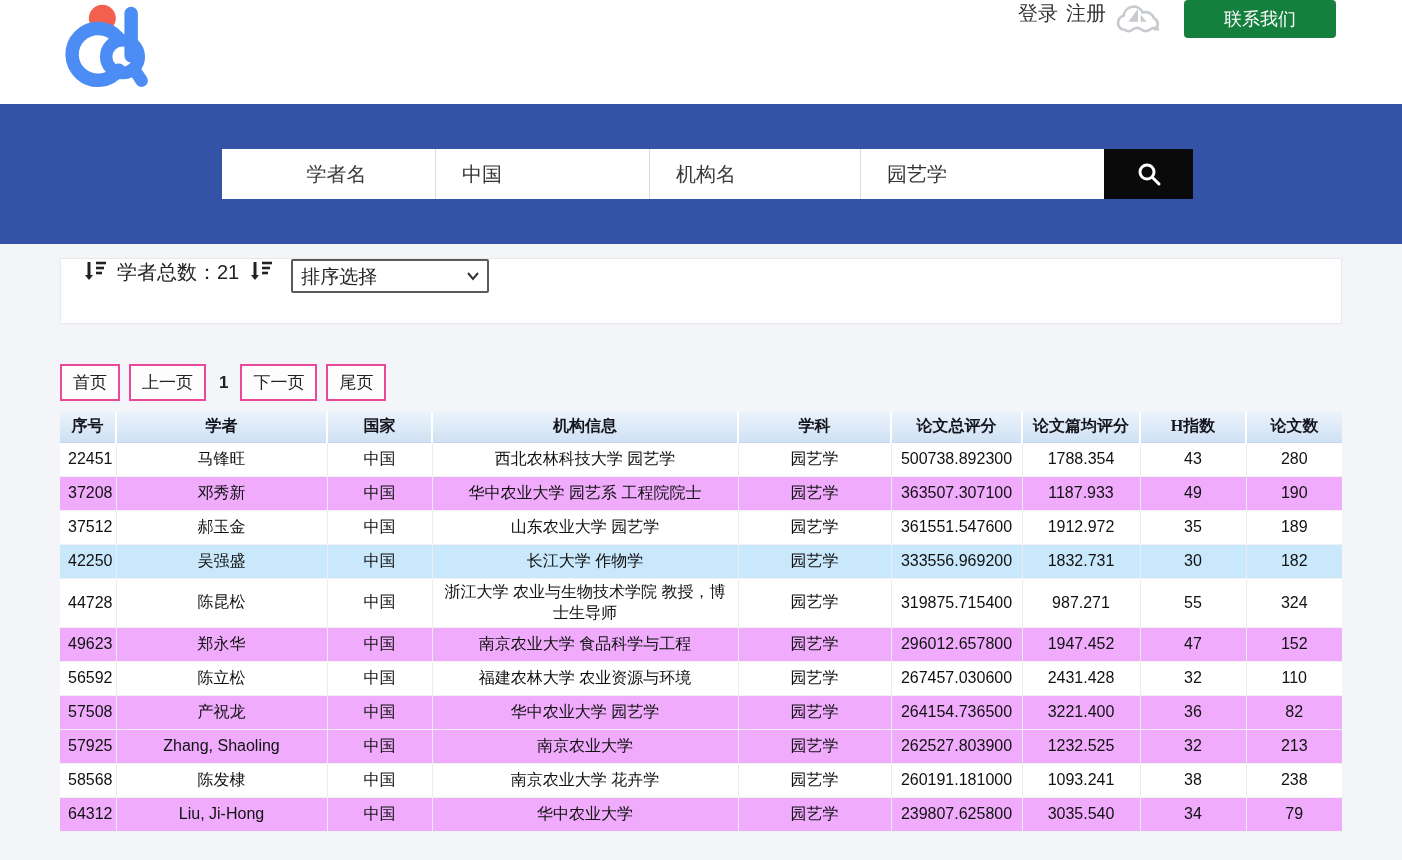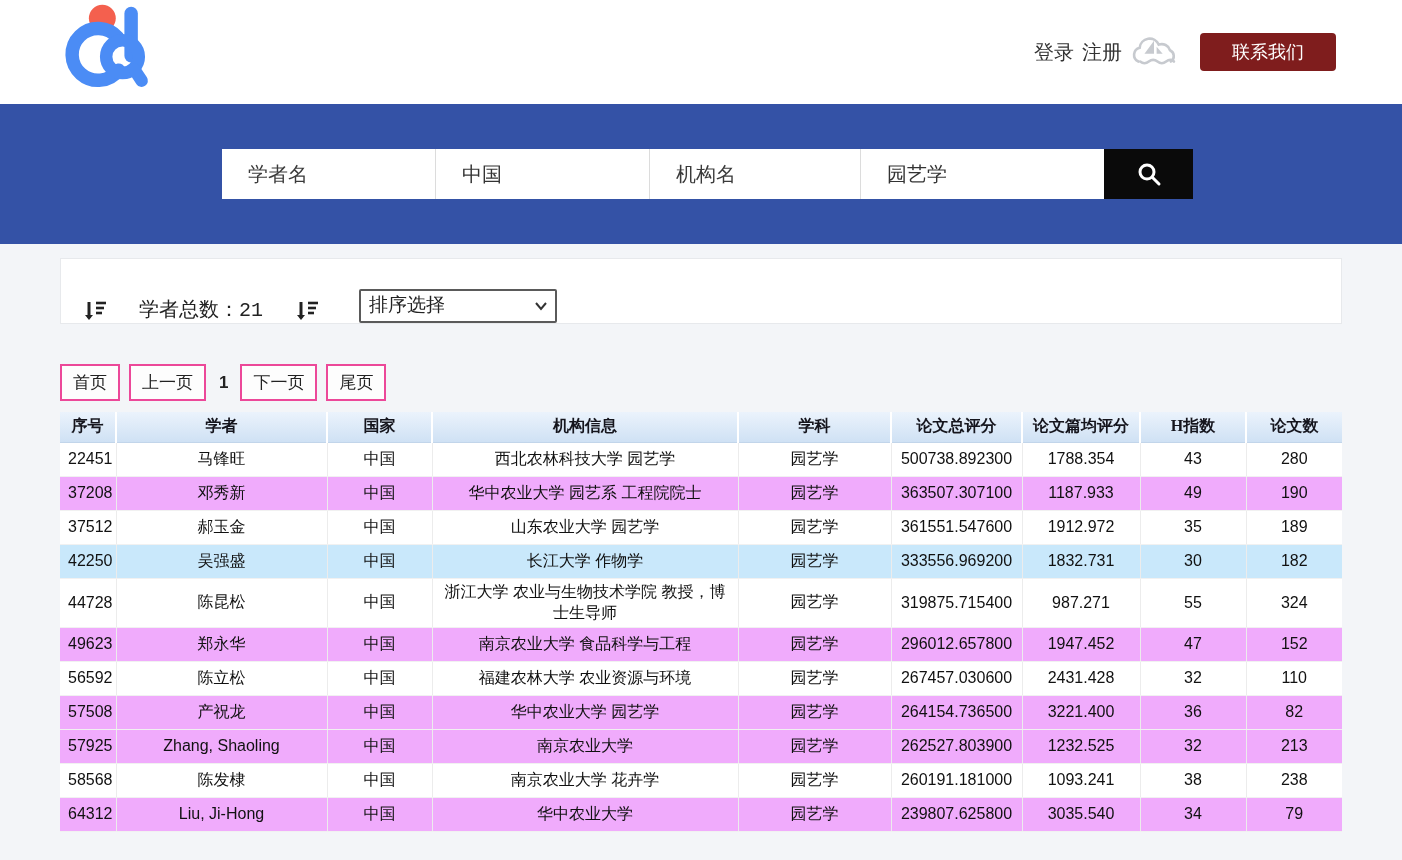--- a/index.html
+++ b/index.html
@@ -5,43 +5,43 @@
   * { margin:0; padding:0; box-sizing:border-box; }
   html,body { width:1402px; height:860px; overflow:hidden;
     font-family:"Liberation Sans", sans-serif; background:#f3f5f8; color:#222; }
 
   
   .site-header { position:relative; height:104px; background:#ffffff; }
   .logo-wrap { position:absolute; left:62px; top:2px; width:96px; height:94px; }
   .brand { position:absolute; left:178px; top:16px; }
   .brand-title { font-size:40px; font-weight:bold; color:#2d2d2d; letter-spacing:3px; }
   .brand-sub { margin-top:7px; font-size:13px; color:#8f9398; letter-spacing:2.4px; }
-  .header-right { position:absolute; right:66px; top:0; height:104px; display:flex; align-items:center; gap:6px; }
+  .header-right { position:absolute; right:66px; top:0; height:104px; display:flex; gap:6px; }
   .auth-links { display:flex; gap:8px; font-size:20px; color:#333; }
   .auth-links span { cursor:pointer; }
   .cloud-icon { width:52px; height:40px; margin-right:14px; }
-  .contact-btn { width:136px; height:38px; background:#7f1d1d; border:none; border-radius:4px;
+  .contact-btn { width:152px; height:38px; background:#15803d; border:none; border-radius:4px;
     color:#ffffff; font-size:18px; font-family:inherit; cursor:pointer; }
 
   
   .navbar { height:140px; background:#3452a6; position:relative; }
   .searchbar { position:absolute; left:222px; top:45px; height:50px; display:flex; }
   .searchbar input { height:50px; border:none; border-right:1px solid #dcdcdc;
     font-size:20px; font-family:inherit; color:#333; padding:0 10px 0 26px; outline:none; }
   .searchbar input::placeholder { color:#3a3a3a; opacity:1; }
-  .inp-scholar { width:214px; }
+  .inp-scholar { width:214px;text-align:center; }
   .inp-country { width:214px; }
   .inp-institution { width:211px; }
   .inp-discipline { width:243px; border-right:none !important; }
   .search-btn { width:89px; height:50px; background:#0a0a0a; border:none; cursor:pointer;
     display:flex; align-items:center; justify-content:center; }
 
   
   .toolbar { margin:14px 60px 0 60px; height:66px; background:#ffffff; border:1px solid #e7e9ec;
-    display:flex; align-items:flex-end; padding-left:22px; gap:32px;font-family:Liberation Mono, monospace; }
+    display:flex; align-items:flex-start; padding-left:22px; gap:10px; }
   .sort-icon { width:24px; height:24px; }
   .total-label { font-size:20px; color:#222; }
   .select-wrap { position:relative; margin-left:8px; }
   .sort-select { width:198px; height:34px; border:2px solid #5a5a5a; background:#fff;
     font-size:19px; font-family:inherit; color:#222; padding:0 30px 0 8px;
     appearance:none; -webkit-appearance:none; border-radius:2px; }
   .select-chevron { position:absolute; right:8px; top:9px; pointer-events:none; }
 
   
   .pagination { margin:40px 0 0 60px; display:flex; align-items:center; }

